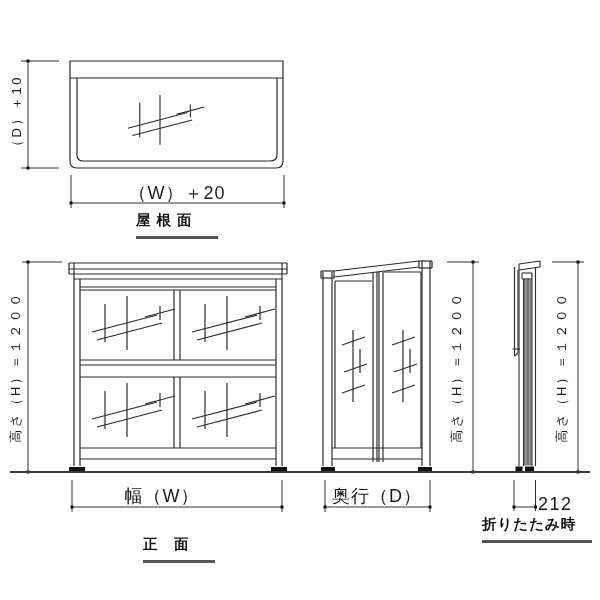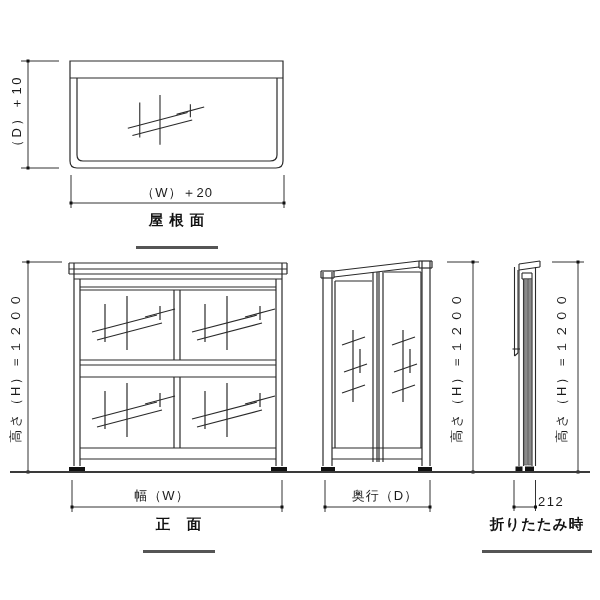--- a/index.html
+++ b/index.html
@@ -3,27 +3,27 @@
 <meta charset="utf-8">
 <style>
   html,body{margin:0;padding:0;background:#ffffff;}
   .canvas{
     position:relative;width:600px;height:600px;background:#ffffff;overflow:hidden;
     font-family:"Liberation Sans","DejaVu Sans",sans-serif;color:#1a1a1a;
   }
   .canvas svg{position:absolute;left:0;top:0;}
   .lbl{
     position:absolute;white-space:nowrap;color:#1a1a1a;
-    font-size:13px;font-weight:500;letter-spacing:1px;
+    font-size:18px;font-weight:500;letter-spacing:1px;
   }
   .lbl.center{transform:translate(-50%,-50%);}
   .lbl.vert{transform:translate(-50%,-50%) rotate(-90deg);letter-spacing:2.5px;font-size:13px;}
   .caption{
-    position:absolute;text-align:center;font-size:14.5px;font-weight:600;letter-spacing:1px;
-    border-bottom:3px solid #555555;padding-bottom:16px;color:#111;
+    position:absolute;text-align:left;font-size:14.5px;font-weight:600;letter-spacing:1px;
+    border-bottom:3px solid #555555;padding-bottom:6px;color:#111;
   }
 </style>
 </head>
 <body>
 
 <div class="canvas">
 
   <svg width="600" height="600" viewBox="0 0 600 600">
     <defs>
 
@@ -223,22 +223,22 @@
 
     <path d="M10,472 H590" stroke="#3a3a3a" stroke-width="2" fill="none"></path>
   </svg>
 
   <div class="lbl vert" style="left:17px;top:114px;">（D）＋10</div>
   <div class="lbl center" style="left:177px;top:193px;">（W）＋20</div>
   <div class="caption" style="left:136px;top:211px;width:82px;">屋 根 面</div>
 
   <div class="lbl vert" style="left:16px;top:367px;">高さ（H）＝１２００</div>
   <div class="lbl center" style="left:162px;top:496px;">幅（W）</div>
-  <div class="caption" style="left:143px;top:515px;width:72px;">正　面</div>
+  <div class="caption" style="left:143px;top:535px;width:72px;">正　面</div>
 
   <div class="lbl vert" style="left:457px;top:367px;">高さ（H）＝１２００</div>
-  <div class="lbl center" style="left:377px;top:496px;margin-left:8px;">奥行（D）</div>
+  <div class="lbl center" style="left:377px;top:496px;">奥行（D）</div>
 
   <div class="lbl vert" style="left:562px;top:367px;">高さ（H）＝１２００</div>
   <div class="lbl" style="left:538px;top:494px;letter-spacing:1.5px;">212</div>
   <div class="caption" style="left:482px;top:515px;width:110px;">折りたたみ時</div>
 
 </div>
 
 </body></html>

